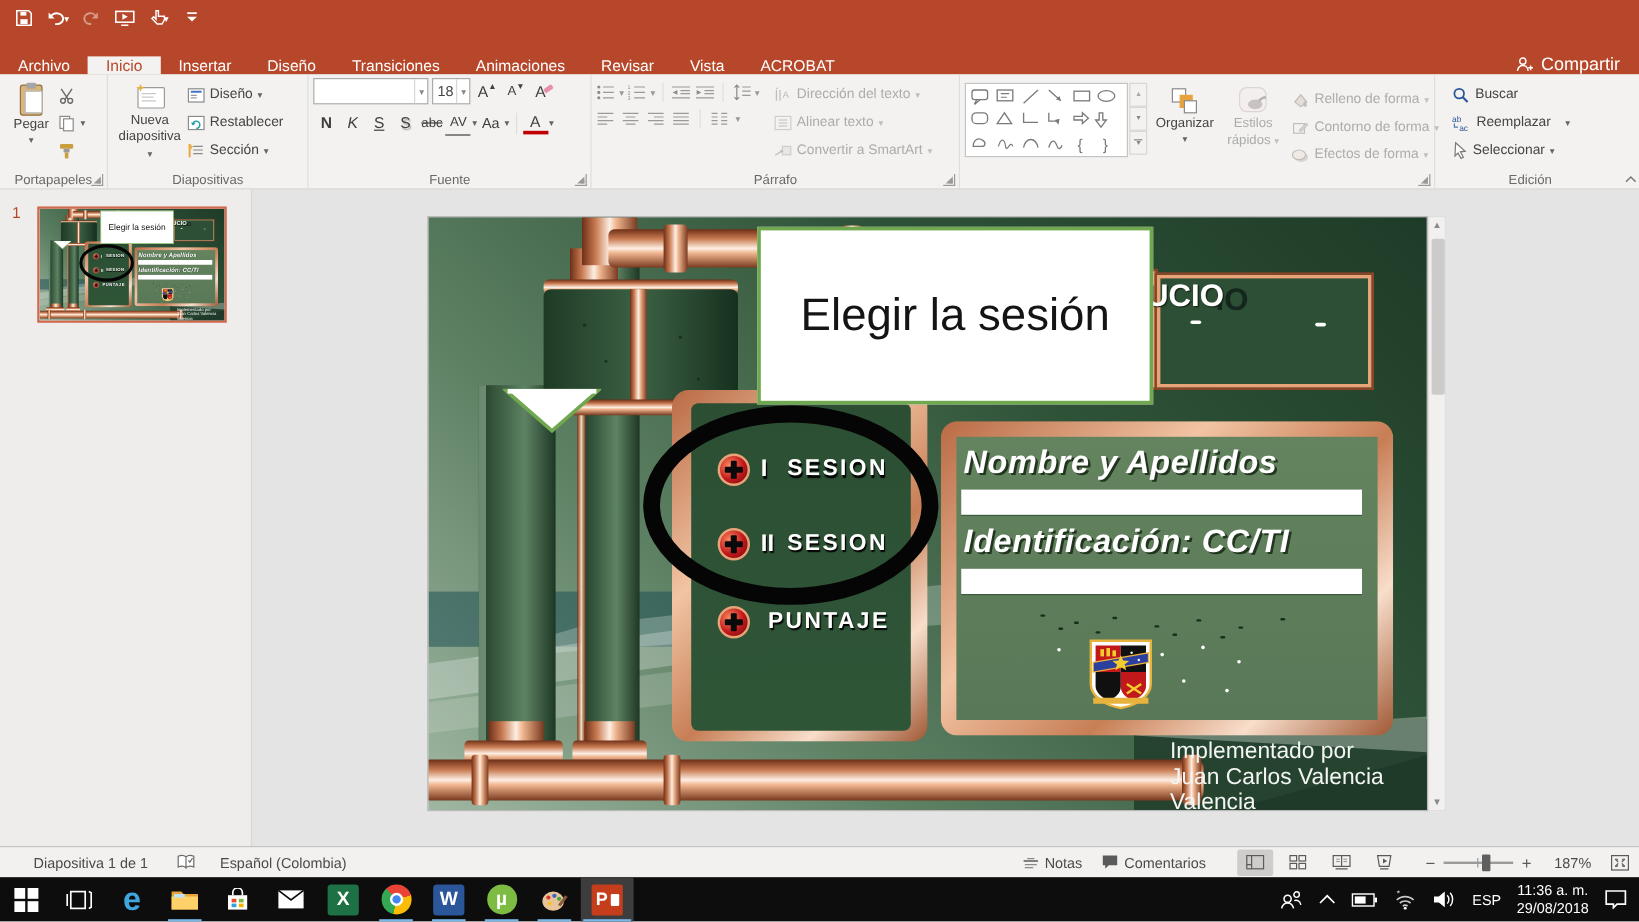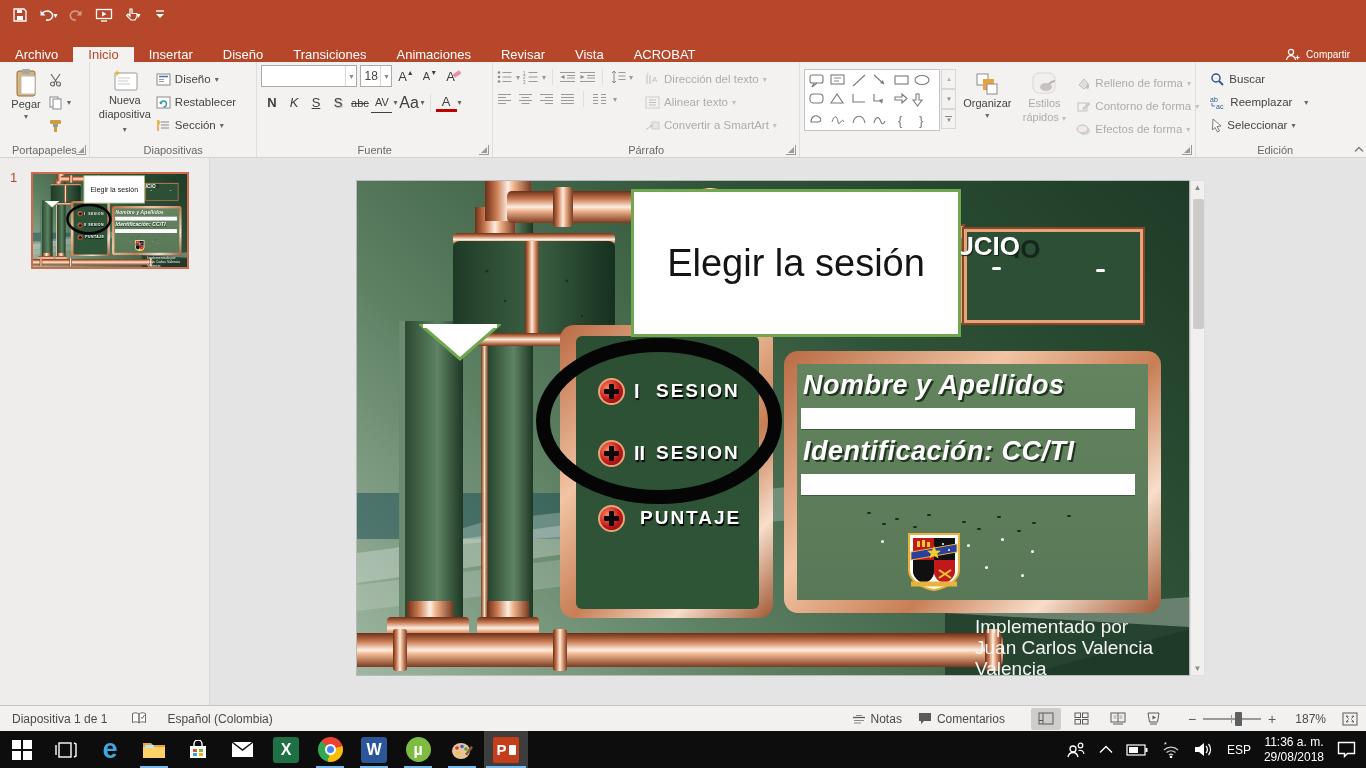--- a/index.html
+++ b/index.html
@@ -15,21 +15,21 @@
   .win-title{position:absolute;left:0;right:0;text-align:center;font-size:12.5px;pointer-events:none}
   .tb-right{margin-left:auto;display:flex;align-items:center;height:100%}
   .signin{font-size:12.5px;margin-right:28px}
   .winbtn{width:44px;height:30px;display:flex;align-items:center;justify-content:center}
 
   
   .tabrow{height:32px;background:#B7472A;display:flex;align-items:flex-end;color:#fff;position:relative}
   .tab{display:flex;align-items:center;padding:0 15px;font-size:13px;white-space:nowrap}
   .tab.active{background:#F4F2F0;color:#B7472A}
   .tellme{display:flex;align-items:center;gap:6px;padding:0 14px;font-size:13px}
-  .share{margin-left:auto;display:flex;align-items:center;gap:6px;padding:0 16px;font-size:10px}
+  .share{margin-left:auto;display:flex;align-items:center;gap:6px;padding:0 16px;font-size:15px}
 
   
   .ribbon{height:96px;background:#F4F2F0;border-bottom:1px solid #D4D2CF;display:flex;position:relative}
   .rgroup{position:relative;border-right:1px solid #E0DEDC;height:100%;padding:3px 2px 16px 4px;display:flex;align-items:flex-start}
   .grplabel{position:absolute;bottom:1px;left:0;right:0;text-align:center;font-size:11px;color:#696969;white-space:nowrap}
   .launcher{position:absolute;bottom:2px;right:3px;width:10px;height:10px;border-left:1px solid #9a9a9a;border-top:1px solid #9a9a9a;transform:rotate(180deg)}
   .launcher::after{content:"";position:absolute;left:1px;top:1px;border:3px solid transparent;border-left-color:#9a9a9a;border-top-color:#9a9a9a}
   .bigbtn{display:flex;flex-direction:column;align-items:center;font-size:11px;color:#444;text-align:center;line-height:1.25;padding:3px 3px 0}
   .bigbtn .caret{font-size:8px;color:#666}
   .sstack{display:flex;flex-direction:column;justify-content:flex-start;gap:3px;padding-top:4px}
@@ -278,21 +278,21 @@
         </div>
     </div>
     <div style="display:flex;gap:1px;align-items:center;margin-top:5px">
       <div class="glyphbtn" style="font-weight:bold">N</div>
       <div class="glyphbtn" style="font-style:italic">K</div>
       <div class="glyphbtn" style="text-decoration:underline">S</div>
       <div class="glyphbtn" style="text-shadow:1px 1px 1px #aaa">S</div>
       <div class="glyphbtn" style="text-decoration:line-through;font-size:11px">abc</div>
       <div class="glyphbtn" style="font-size:11px;border-bottom:1px solid #3f3f3f">AV</div>
       <span class="caret" style="font-size:8px;color:#666">▾</span>
-      <div class="glyphbtn" style="font-size:16px">Aa</div>
+      <div class="glyphbtn" style="font-size:12px">Aa</div>
       <span class="caret" style="font-size:8px;color:#666">▾</span>
       <div style="width:1px;height:18px;background:#E0DEDC;margin:0 4px"></div>
       <div class="glyphbtn" style="border-bottom:3px solid #C00000;height:19px">A</div>
       <span class="caret" style="font-size:8px;color:#666">▾</span>
     </div>
     <div class="grplabel">Fuente</div>
     <div class="launcher"></div>
   </div>
 
   <div class="rgroup" style="width:308px">
@@ -817,21 +817,21 @@
 
     <div class="vscroll">
       <span class="arr">▲</span>
       <div class="vthumb"></div>
       <span class="arr">▼</span>
     </div>
   </div>
 </div>
 
 <div class="statusbar">
-  <div class="sb-item" style="margin-left:12px">Diapositiva 1 de 1</div>
+  <div class="sb-item" style="margin-left:28px">Diapositiva 1 de 1</div>
   <div class="sb-item" style="margin-left:24px">
     <svg width="16" height="15" viewBox="0 0 16 15">
         <path d="M1.5 2.5C4 1.5 6 1.5 8 3v9c-2-1.5-4-1.5-6.5-.5zM14.5 2.5C12 1.5 10 1.5 8 3v9c2-1.5 4-1.5 6.5-.5z" fill="#fff" stroke="#6a6a6a"></path>
         <path d="M10 6l1.2 1.5L13.5 4" fill="none" stroke="#6a6a6a"></path>
       </svg>
   </div>
   <div class="sb-item" style="margin-left:20px">Español (Colombia)</div>
 
   <div style="margin-left:auto;display:flex;align-items:center;gap:16px;padding-right:8px">
     <div class="sb-item">

